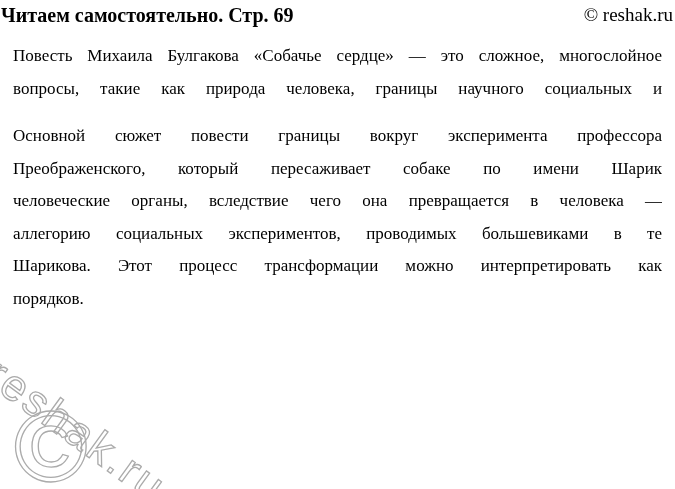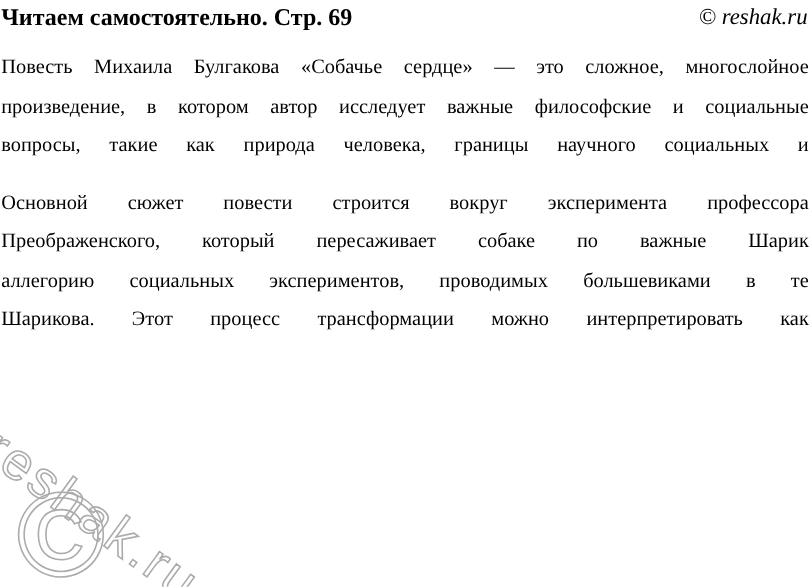--- a/index.html
+++ b/index.html
@@ -16,27 +16,27 @@
 
   .header {
     position: relative;
     z-index: 2;
     display: flex;
     justify-content: space-between;
     align-items: flex-start;
     padding: 3px 2px 0 1px;
   }
   .title { font-weight: 700; font-size: 20px; line-height: 24px; }
-  .brand { font-size: 19px; line-height: 24px; font-style: italic; }
+  .brand { font-size: 19px; line-height: 24px; }
 
   .content {
     position: relative;
     z-index: 2;
     margin-top: 13px;
-    padding: 0 1px;
+    padding: 0 13px;
   }
   .para { margin: 0 0 15px 0; }
   .line {
     font-size: 17px;
     line-height: 32.5px;
     height: 32.5px;
     overflow: hidden;
     text-align: justify;
     text-align-last: justify;
   }
@@ -83,25 +83,26 @@
 
   <div class="header">
     <div class="title">Читаем самостоятельно. Стр. 69</div>
     <div class="brand">© reshak.ru</div>
   </div>
 
   <div class="content">
 
     <div class="para">
       <div class="line">Повесть Михаила Булгакова «Собачье сердце» — это сложное, многослойное</div>
-      <div class="line">произведение, в котором автор исследует важные философские и социальные</div>
       <div class="line">вопросы, такие как природа человека, границы научного социальных и</div>
     </div>
 
     <div class="para">
-      <div class="line">Основной сюжет повести строится вокруг эксперимента профессора</div>
-      <div class="line">Преображенского, который пересаживает собаке по важные Шарик</div>
+      <div class="line">Основной сюжет повести границы вокруг эксперимента профессора</div>
+      <div class="line">Преображенского, который пересаживает собаке по имени Шарик</div>
+      <div class="line">человеческие органы, вследствие чего она превращается в человека —</div>
       <div class="line">аллегорию социальных экспериментов, проводимых большевиками в те</div>
       <div class="line">Шарикова. Этот процесс трансформации можно интерпретировать как</div>
+      <div class="line last">порядков.</div>
     </div>
 
   </div>
 </div>
 
 </body></html>

